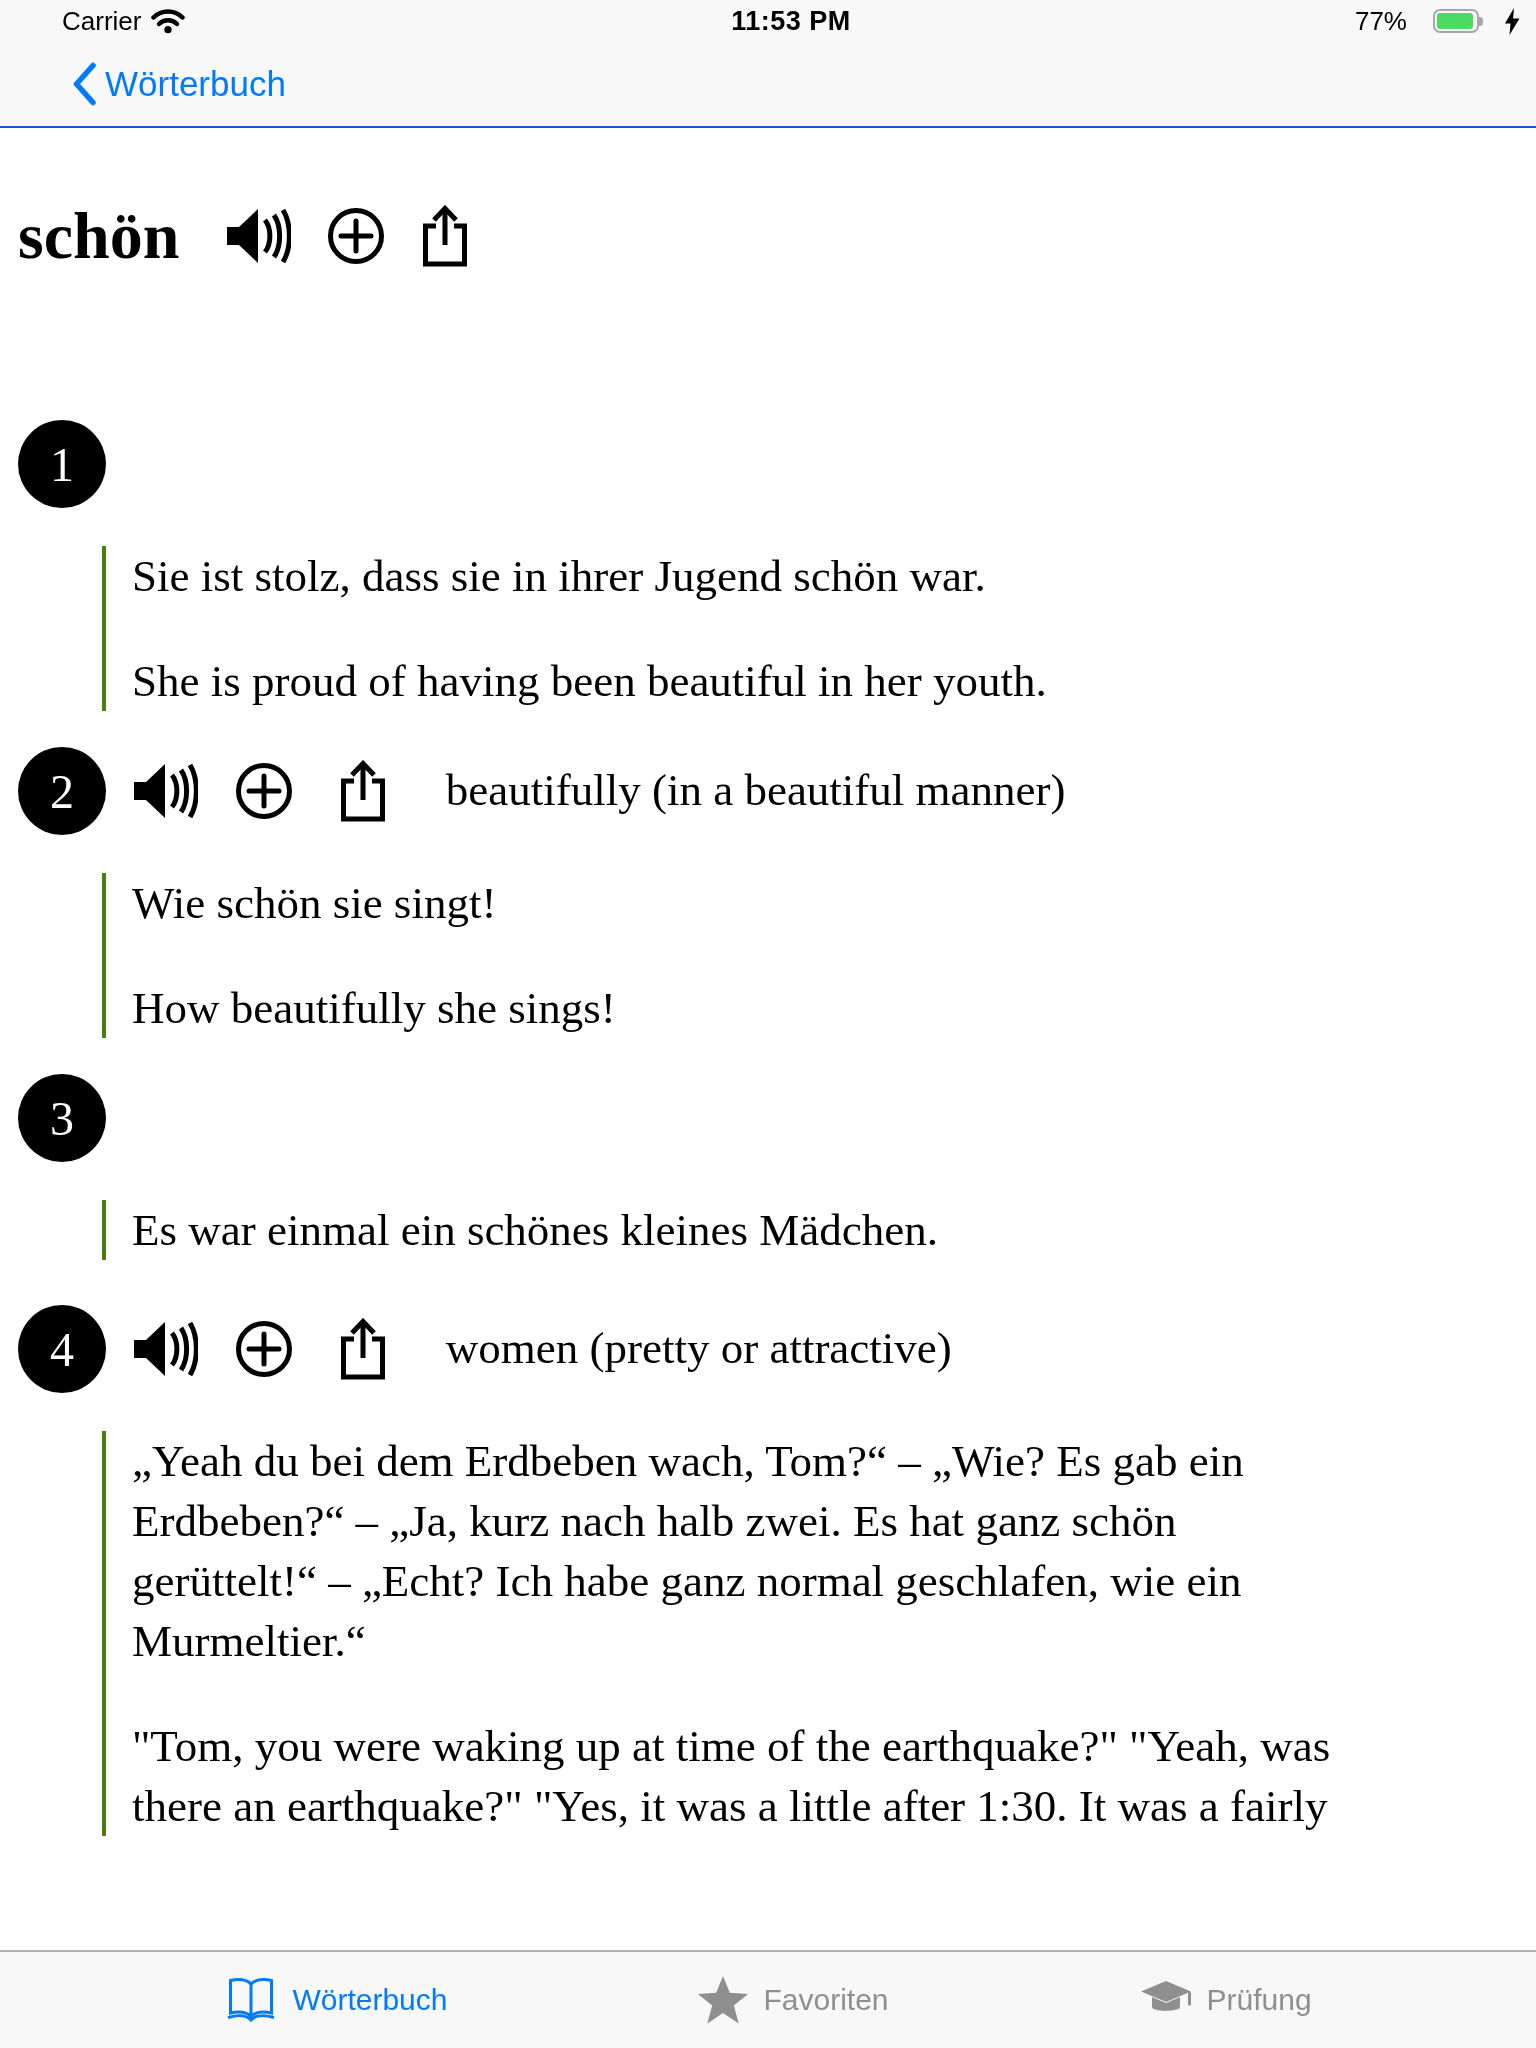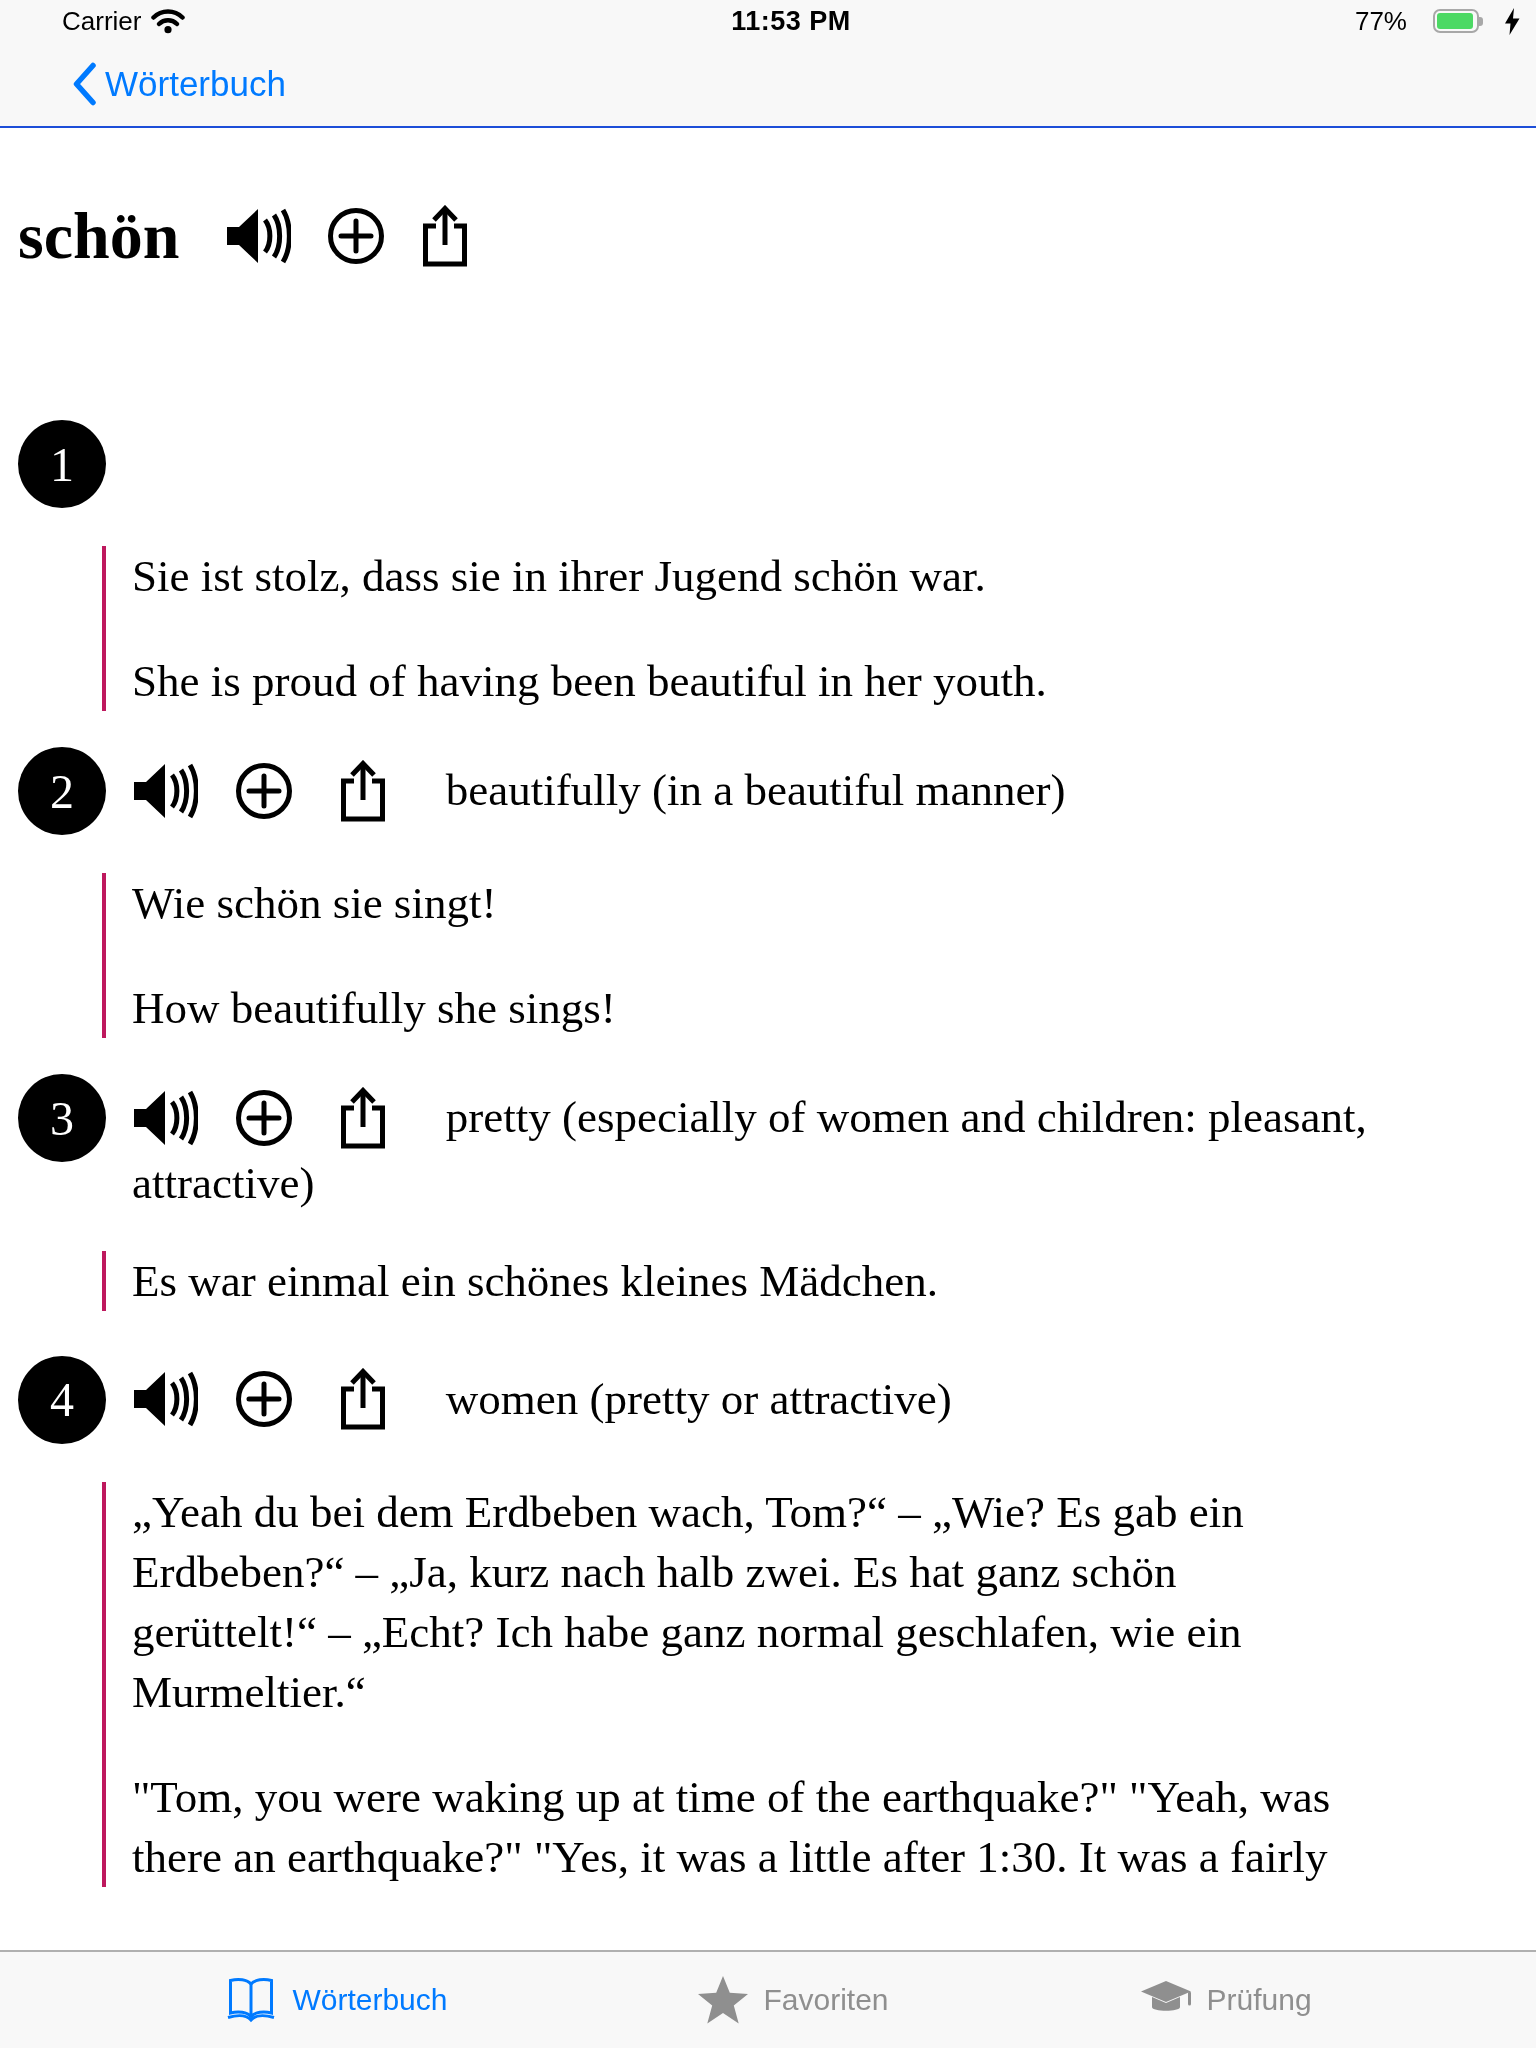--- a/index.html
+++ b/index.html
@@ -51,21 +51,21 @@
     display:flex;align-items:center;justify-content:center;
     font-family:"Liberation Serif","DejaVu Serif",serif;font-size:48px;margin-right:26px;
   }
   .entry-body{font-size:45px;line-height:60px;padding-top:13px;}
   .entry-body svg{vertical-align:middle;position:relative;top:-4px;}
   .icon-gap1{margin-right:26px;}
   .icon-gap2{margin-right:34px;}
   .icon-gap3{margin-right:48px;}
   .sense{white-space:pre-line;}
   .example{
-    border-left:4px solid #be185d;
+    border-left:4px solid #4d7c0f;
     margin:38px 0 36px 84px;
     padding:0 20px 0 26px;
     font-size:45px;line-height:60px;
   }
   .example p{margin:0;white-space:pre-line;}
   .example p.de{margin-bottom:45px;}
   
   .tabbar{
     position:absolute;left:0;right:0;bottom:0;height:98px;
     background:rgba(248,248,248,0.97);
@@ -160,39 +160,20 @@
       <span class="sense">beautifully (in a beautiful manner)</span>
     </div>
   </div>
   <div class="example">
     <p class="de">Wie schön sie singt!</p>
     <p class="en">How beautifully she sings!</p>
   </div>
 
   <div class="entry-row">
     <div class="num">3</div>
-    <div class="entry-body">
-      <svg class="icon-gap1" width="66" height="58" viewBox="0 0 66 58">
-          <path d="M2 20 H14 L33 2 V56 L14 38 H2 Z" fill="#000"></path>
-          <path d="M40 13 C46.5 21 46.5 37 40 45" fill="none" stroke="#000" stroke-width="5"></path>
-          <path d="M49 8 C56.5 19 56.5 39 49 50" fill="none" stroke="#000" stroke-width="5"></path>
-          <path d="M58 3 C66.5 17 66.5 41 58 55" fill="none" stroke="#000" stroke-width="5"></path>
-        </svg>
-      <svg class="icon-gap2" width="58" height="58" viewBox="0 0 58 58">
-          <circle cx="29" cy="29" r="25.5" fill="none" stroke="#000" stroke-width="5"></circle>
-          <path d="M29 14 V44 M14 29 H44" stroke="#000" stroke-width="5" stroke-linecap="round"></path>
-        </svg>
-      <svg class="icon-gap3" width="48" height="62" viewBox="0 0 48 62">
-          <path d="M15 21 H4.5 V59 H43.5 V21 H33" fill="none" stroke="#000" stroke-width="5"></path>
-          <path d="M24 40 V6" stroke="#000" stroke-width="5"></path>
-          <path d="M13 15 L24 3.5 L35 15" fill="none" stroke="#000" stroke-width="5"></path>
-        </svg>
-      <span class="sense">pretty (especially of women and children: pleasant,
-attractive)</span>
-    </div>
   </div>
   <div class="example">
     <p class="de">Es war einmal ein schönes kleines Mädchen.</p>
   </div>
 
   <div class="entry-row">
     <div class="num">4</div>
     <div class="entry-body">
       <svg class="icon-gap1" width="66" height="58" viewBox="0 0 66 58">
           <path d="M2 20 H14 L33 2 V56 L14 38 H2 Z" fill="#000"></path>

